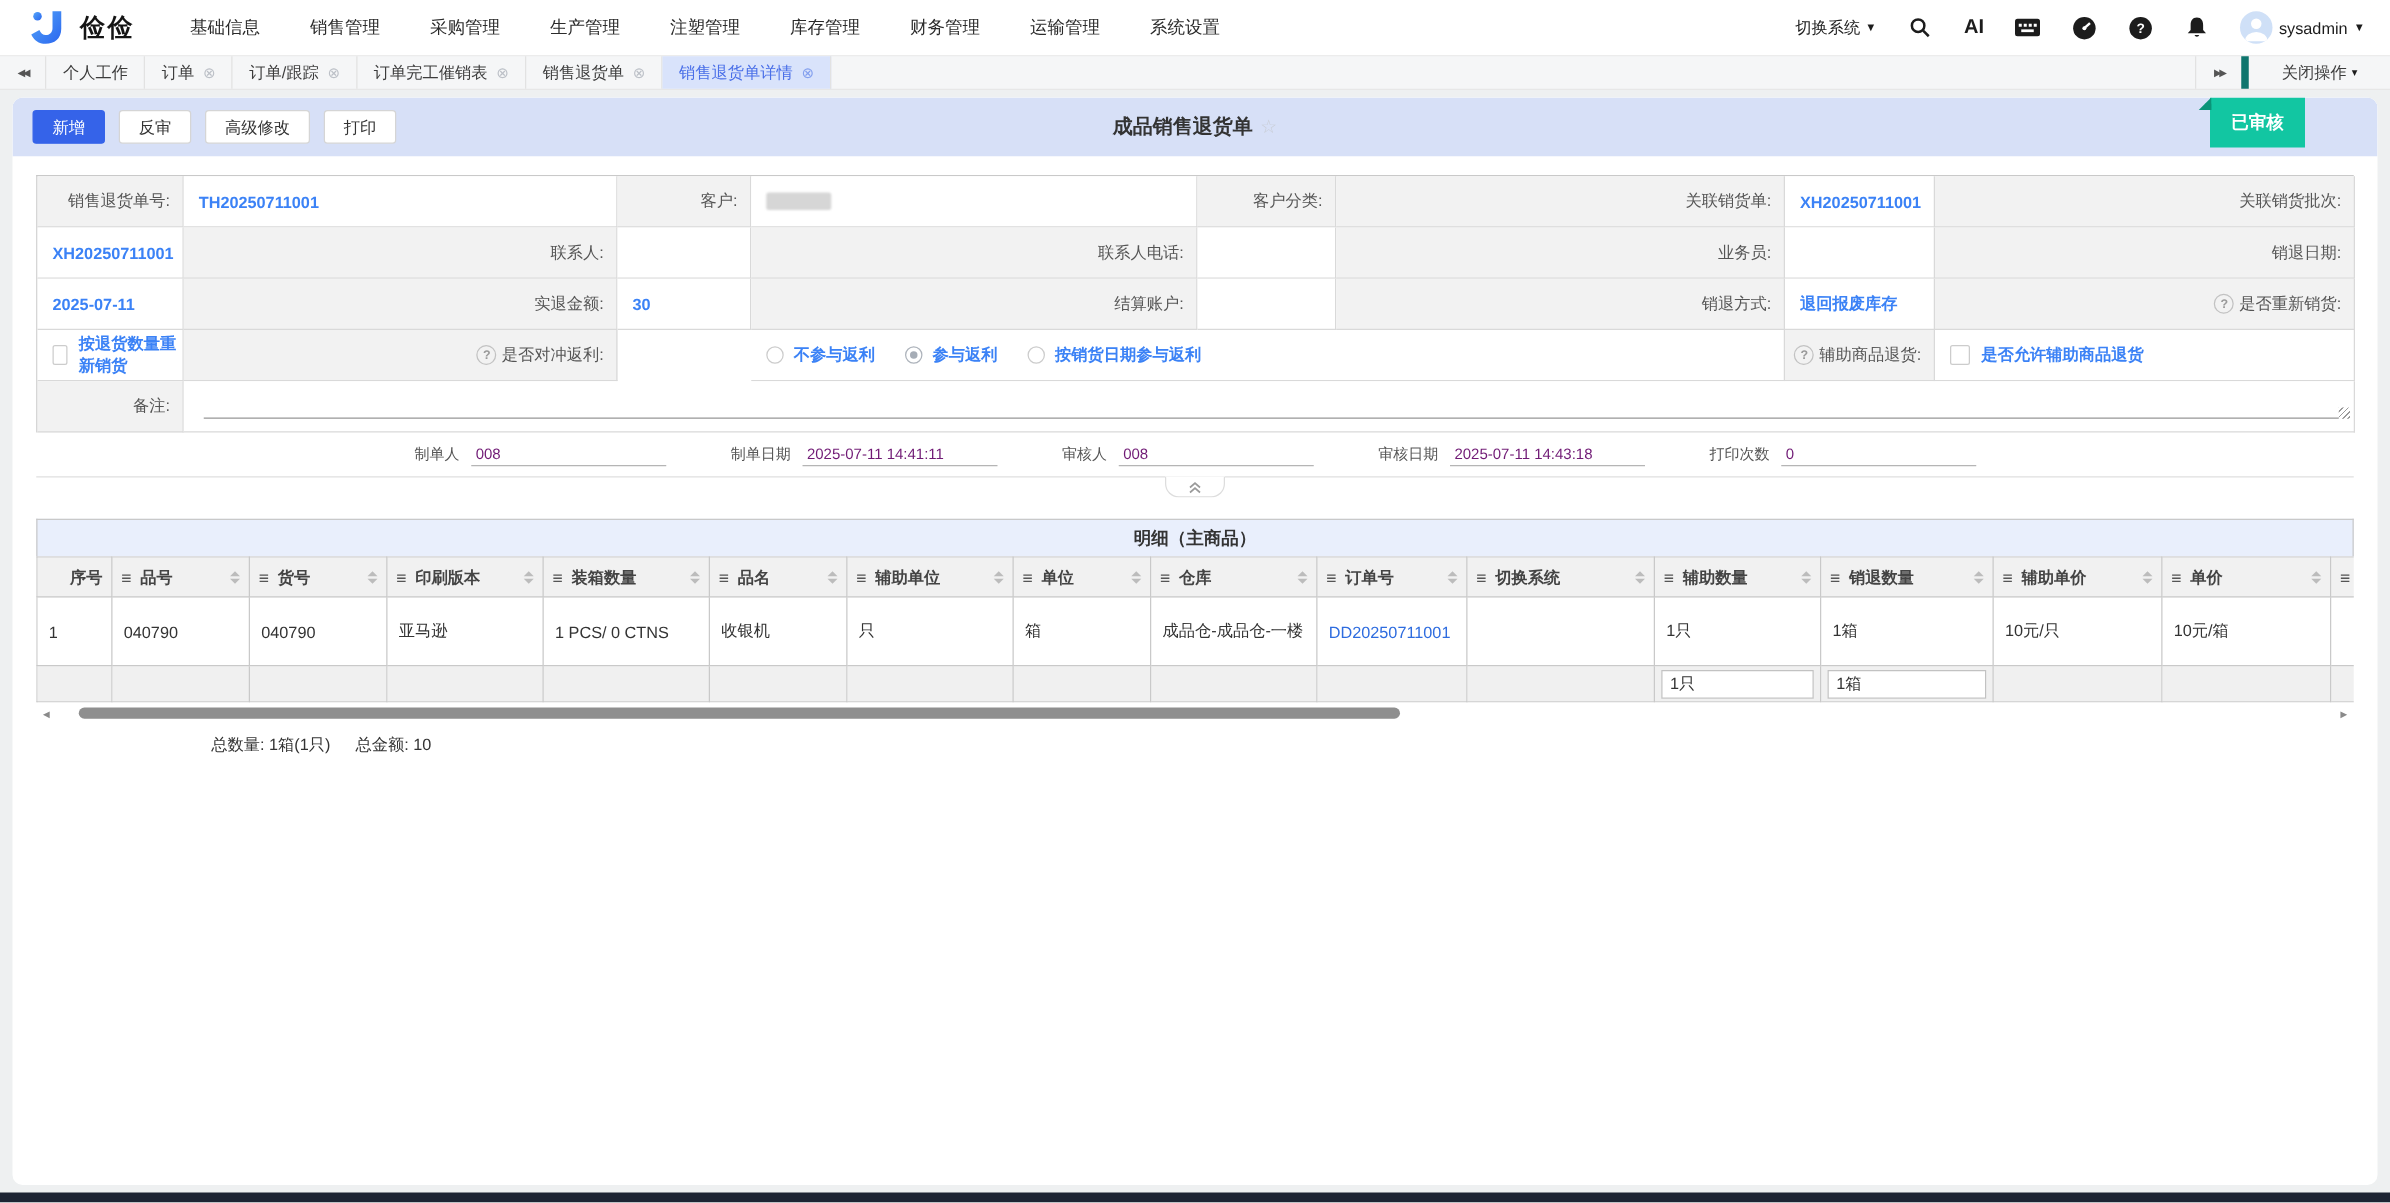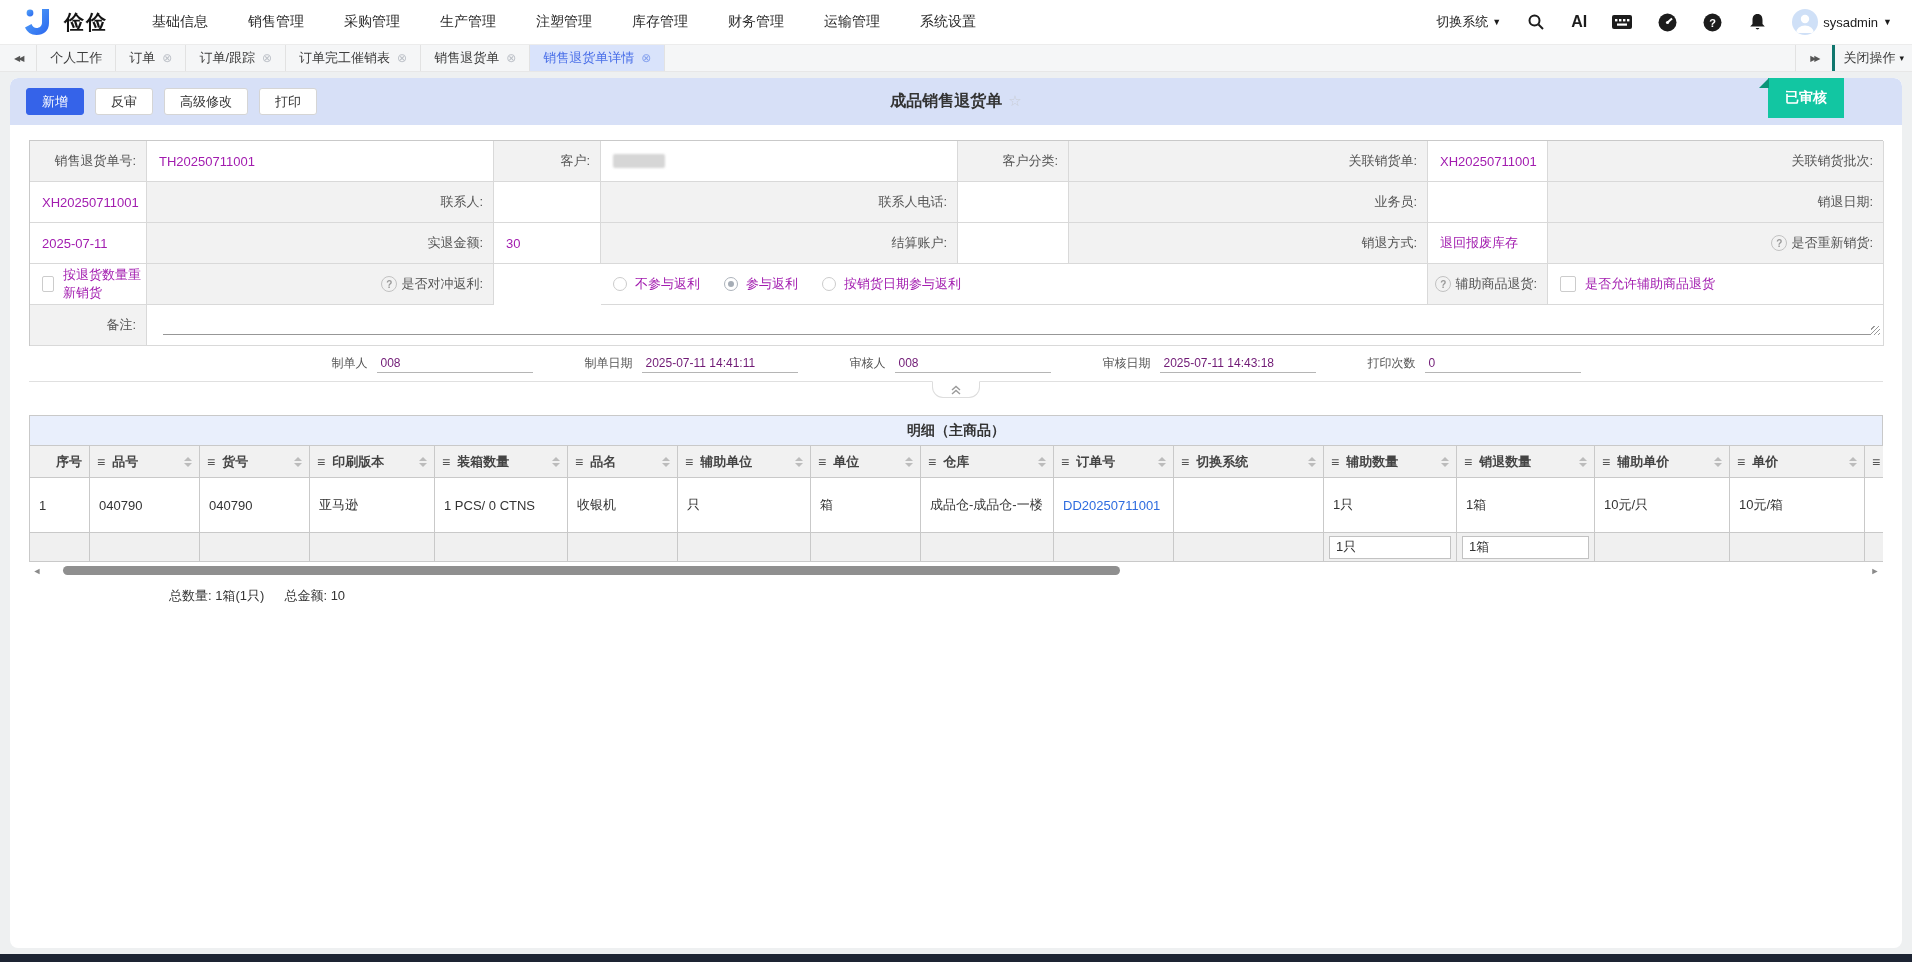--- a/index.html
+++ b/index.html
@@ -25,36 +25,36 @@
   .user{display:flex;align-items:center;gap:5px;cursor:pointer;}
   
   .tabbar{height:28px;background:#f5f6f7;border-top:1px solid #ececec;border-bottom:1px solid #e7e7e7;display:flex;align-items:stretch;font-size:13px;color:#3c3c3c;box-sizing:border-box;}
   .tab-scroll{display:flex;align-items:center;padding:0 14px;border-right:1px solid #e2e2e2;color:#555;font-size:8px;letter-spacing:-2px;cursor:pointer;}
   .tabs{display:flex;align-items:stretch;}
   .tab{display:flex;align-items:center;gap:7px;padding:0 13px;border-right:1px solid #e2e2e2;cursor:pointer;white-space:nowrap;}
   .tab.active{background:#d9e3fb;color:#4a6fe8;}
   .tabclose{font-size:12px;color:#bcc0c7;}
   .tab.active .tabclose{color:#84a0ee;}
   .tabbar-right{margin-left:auto;display:flex;align-items:stretch;}
-  .close-ops{display:flex;align-items:center;gap:4px;padding:0 8px;border-left:3px solid #0f766e;cursor:pointer;}
+  .close-ops{display:flex;align-items:center;gap:4px;padding:0 26px;border-left:6px solid #0f766e;cursor:pointer;}
   
   .panel{position:absolute;left:10px;right:10px;top:78px;height:870px;background:#fff;border-radius:8px;overflow:hidden;}
   .band{height:47px;background:#d7e0f7;display:flex;align-items:center;padding:0 16px;position:relative;border-radius:8px 8px 0 0;}
   .btn{height:27px;padding:0 15px;border:1px solid #d5d5d5;background:#fff;border-radius:3px;font-size:13px;color:#333;margin-right:11px;cursor:pointer;font-family:Liberation Serif, serif;}
   .btn.primary{background:#3563e9;border-color:#3563e9;color:#fff;}
   .band-title{position:absolute;left:0;right:0;text-align:center;font-size:16px;font-weight:bold;color:#333;pointer-events:none;}
   .fav-star{font-weight:normal;color:#c8ccd4;font-size:15px;margin-left:6px;pointer-events:auto;cursor:pointer;}
   .badge{position:absolute;right:58px;top:0;min-width:64px;height:40px;background:#12c6a2;color:#fff;font-size:14px;font-weight:bold;display:flex;align-items:center;justify-content:center;padding:0 6px;}
   .badge::before{content:'';position:absolute;left:-9px;top:0;border:5px solid transparent;border-right-color:#0b9478;border-bottom-color:#0b9478;}
   
   .form-area{padding:15px 19px 0;}
   .form-grid{display:grid;grid-template-columns:117px 347px 107px 357px 111px 359px 120px 336px;grid-auto-rows:41px;border-top:1px solid #c9c9c9;border-left:1px solid #c9c9c9;width:1854px;box-sizing:border-box;}
   .fl,.fv{border-right:1px solid #d9d9d9;border-bottom:1px solid #d9d9d9;box-sizing:border-box;display:flex;align-items:center;font-size:13px;}
   .fl{background:#f2f2f2;justify-content:flex-end;padding-right:10px;color:#555;}
-  .fv{padding-left:12px;color:#a21caf;background:#fff;}
+  .fv{padding-left:12px;color:#3b82f6;background:#fff;font-weight:bold;}
   .span3{grid-column:4 / span 3;}
   .remark-value{grid-column:2 / -1;}
   .redacted{width:52px;height:14px;background:#d6d6d6;border-radius:2px;filter:blur(1px);}
   .qicon{width:14px;height:14px;min-width:14px;border-radius:50%;border:1px solid #c2c2c2;color:#9a9a9a;font-size:10px;display:inline-flex;align-items:center;justify-content:center;margin-right:4px;font-weight:bold;}
   .cb{display:inline-flex;align-items:center;cursor:pointer;}
   .cbbox{width:14px;height:14px;border:1px solid #ccc;border-radius:2px;background:#fff;display:inline-block;margin-right:9px;}
   .radio{display:inline-flex;align-items:center;margin-right:24px;gap:8px;cursor:pointer;}
   .rdot{width:14px;height:14px;border:1px solid #ccc;border-radius:50%;background:#fff;position:relative;box-sizing:border-box;}
   .rdot.checked{border-color:#adb3bb;}
   .rdot.checked::after{content:'';position:absolute;left:3px;top:3px;right:3px;bottom:3px;background:#a6adb6;border-radius:50%;}

